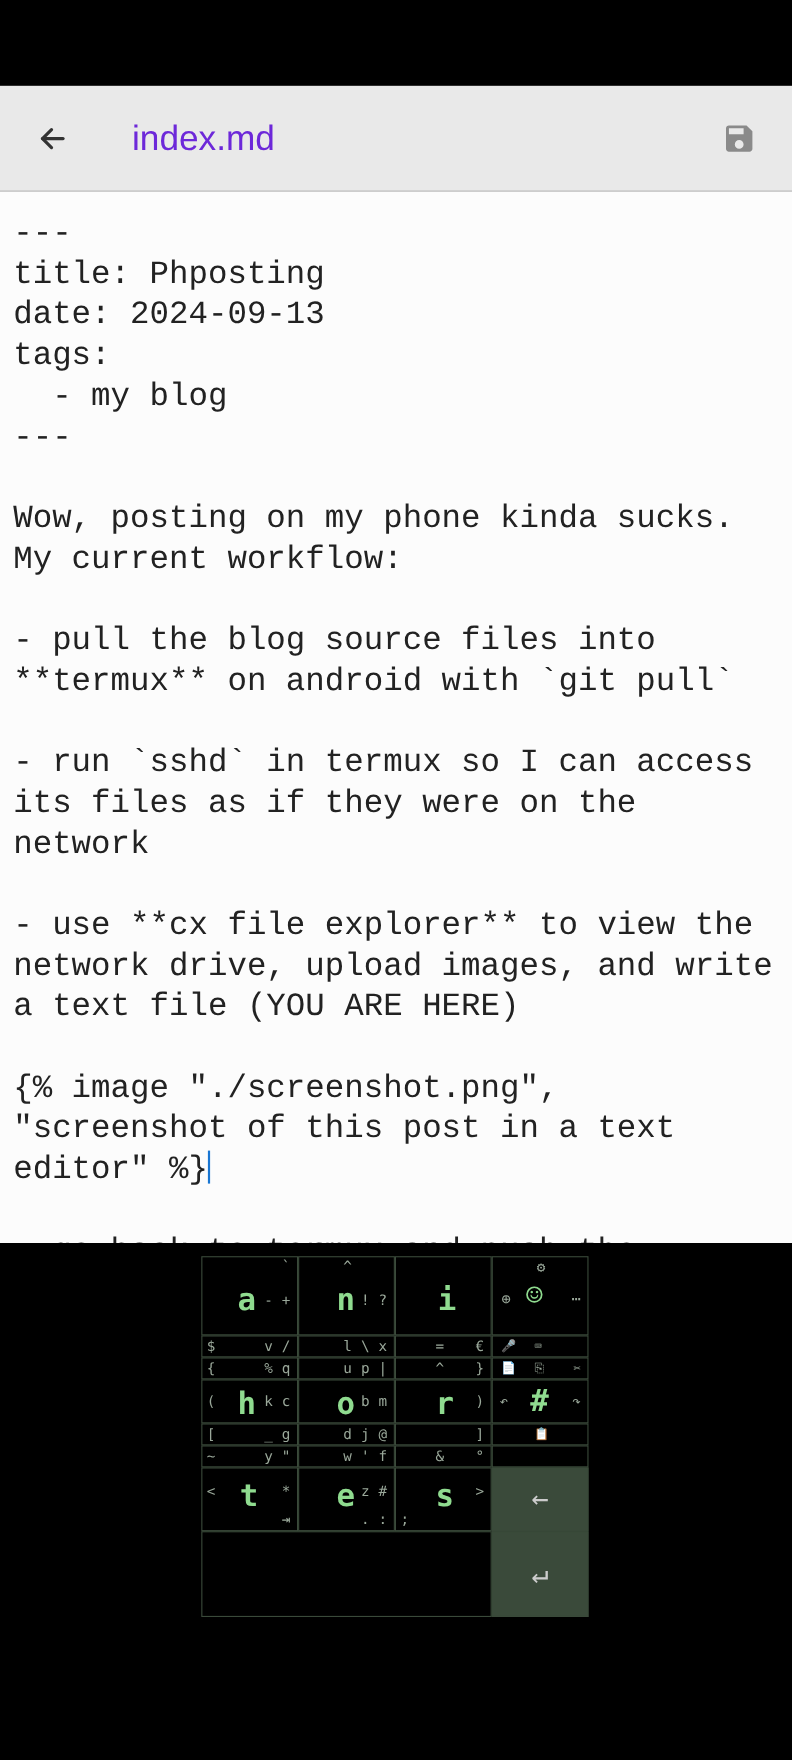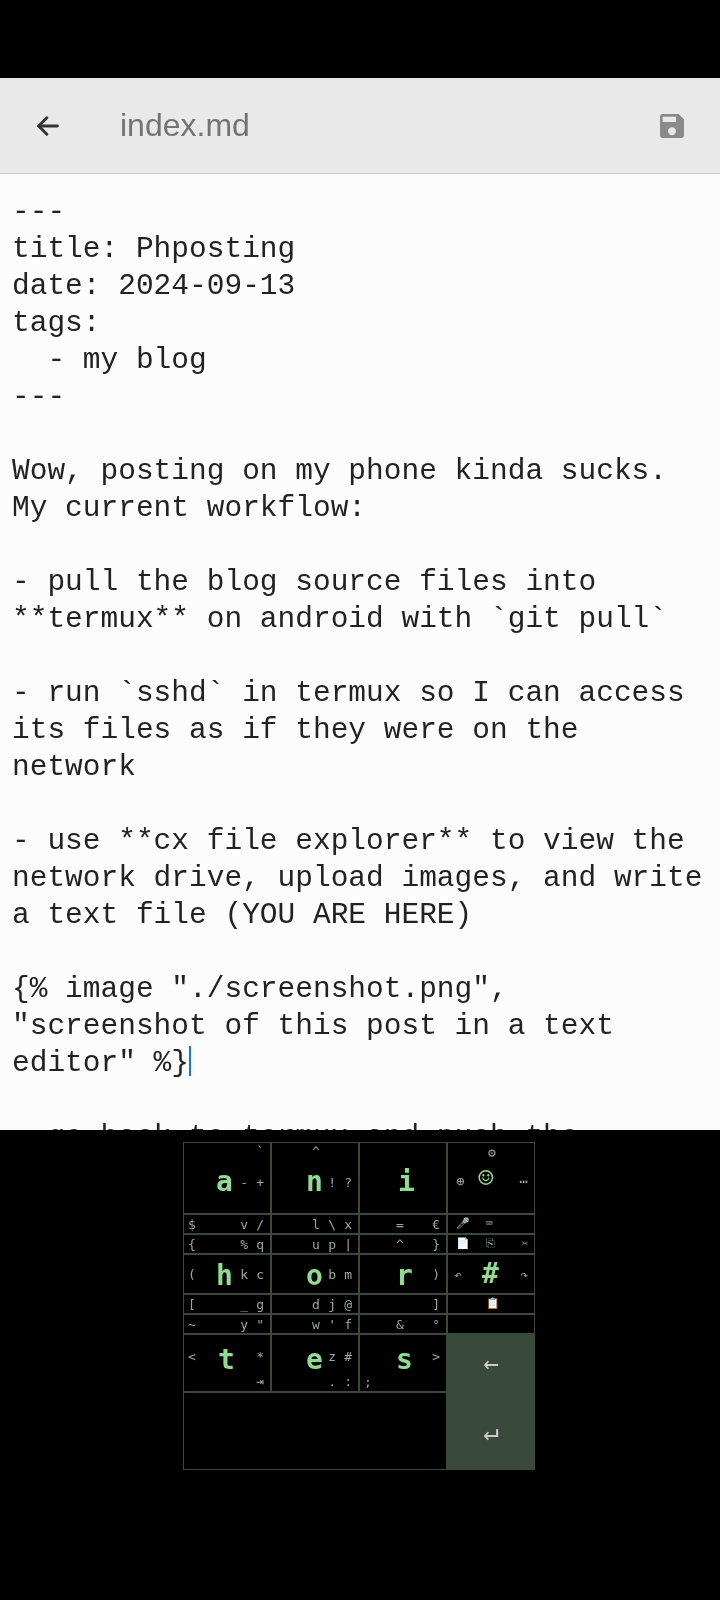--- a/index.html
+++ b/index.html
@@ -1,20 +1,20 @@
 <!DOCTYPE html>
 <html><head>
 <meta charset="utf-8">
 <style>
   * { margin: 0; padding: 0; box-sizing: border-box; }
   html, body { width: 720px; height: 1600px; background: #000; font-family: monospace; overflow: hidden; }
   .status-bar { height: 78px; background: #000; }
   .app-bar { height: 96px; background: #e9e9e9; display: flex; align-items: center; padding: 0 20px; border-bottom: 1px solid #c7c7c7; }
   .back-btn { width: 56px; height: 56px; display: flex; align-items: center; justify-content: center; color: #333; font-size: 32px; }
-  .title { flex: 1; font-size: 32px; font-weight: 500; color: #737373; padding-left: 44px; font-family: sans-serif; }
+  .title { flex: 1; font-size: 32px; font-weight: 500; color: #6d28d9; padding-left: 44px; font-family: sans-serif; }
   .save-btn { width: 56px; height: 56px; display: flex; align-items: center; justify-content: center; }
   .editor { background: #fcfcfc; height: 956px; padding: 20px 12px 12px 12px; font-family: 'Courier New', monospace; font-size: 29.5px; line-height: 37px; color: #222; white-space: pre-wrap; overflow: hidden; position: relative; word-break: break-word; }
   .cursor { display: inline-block; width: 2px; height: 30px; background: #1976d2; vertical-align: middle; margin-bottom: 4px; }
   .keyboard { position: absolute; bottom: 0; left: 0; width: 720px; height: 470px; background: #000; display: flex; align-items: flex-start; justify-content: center; padding-top: 12px; }
   .kb-grid { width: 354px; position: relative; }
   .kb-row { display: flex; }
   .kb-cell { border: 1px solid #3a4a3a; position: relative; font-family: monospace; }
   .kb-big { color: #8fdb8f; font-weight: bold; }
   .kb-small { color: #9aa89a; font-size: 13px; position: absolute; }
   .kb-icon { color: #9aa89a; }

